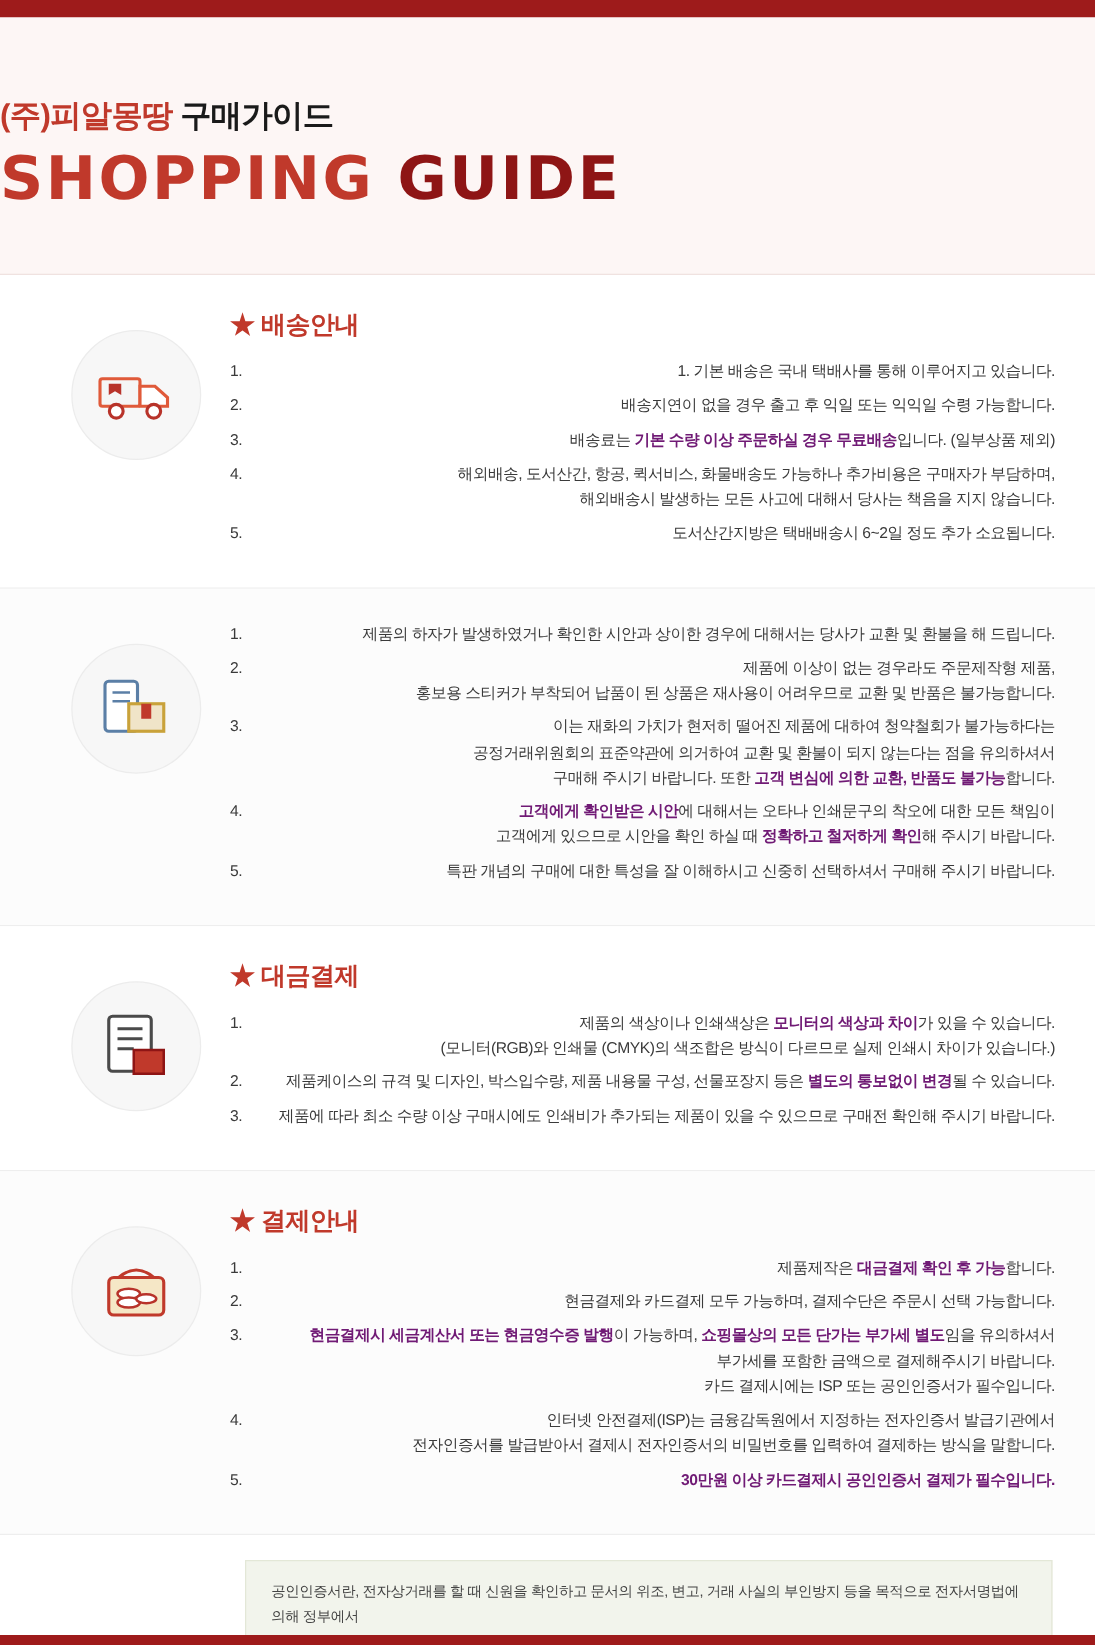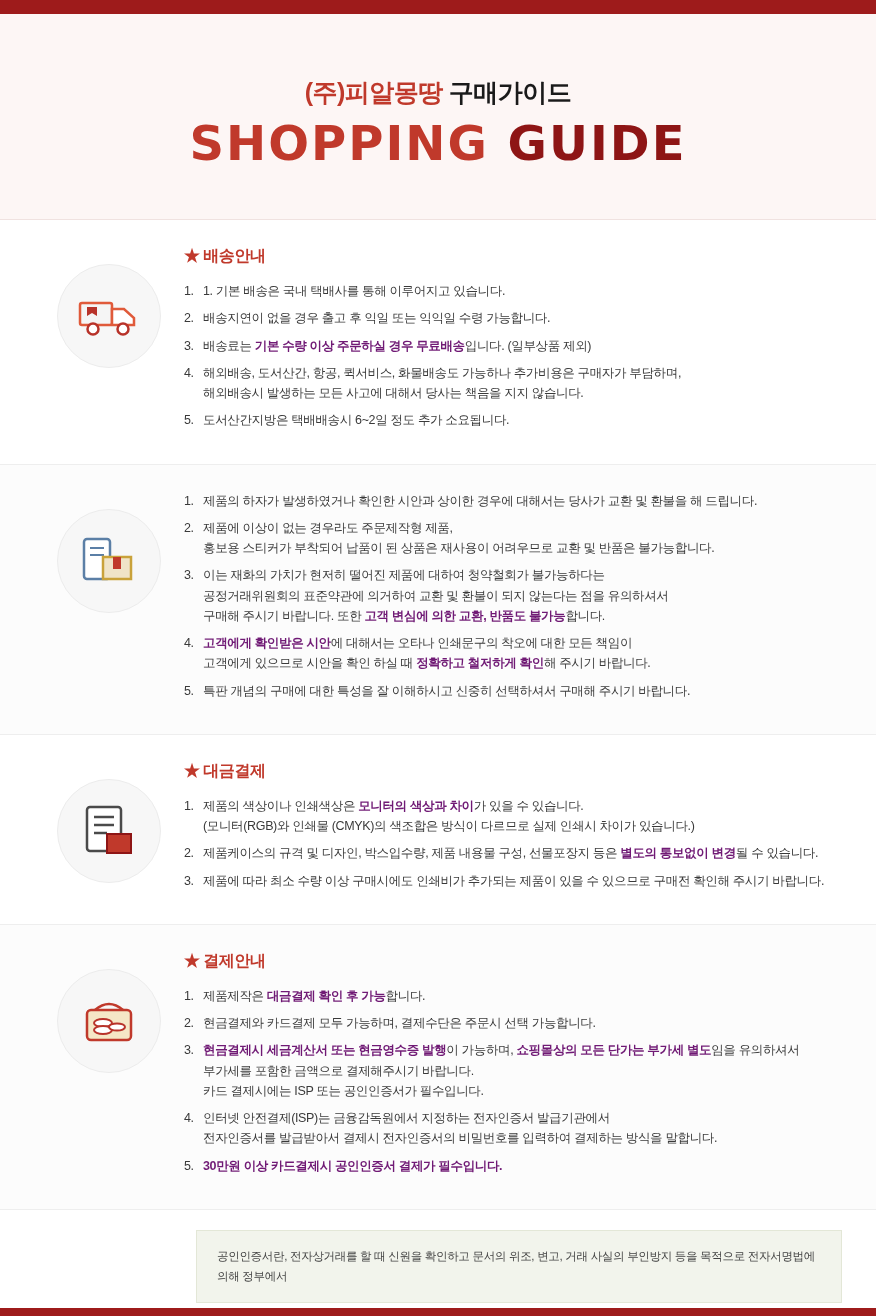--- a/index.html
+++ b/index.html
@@ -17,21 +17,21 @@
 
   
   .top-bar {
     height: 14px;
     background: #9e1b1b;
     width: 100%;
   }
   .header {
     background: #fdf6f5;
     padding: 62px 0 52px 0;
-    text-align: center;
+    text-align: left;
     border-bottom: 1px solid #f0e2e0;
     position: relative;
   }
   .header-sub {
     font-size: 25px;
     font-weight: bold;
     letter-spacing: -0.5px;
     margin-bottom: 10px;
   }
   .header-sub .brand { color: #c0392b; }
@@ -70,25 +70,24 @@
     background: #f7f7f7;
     border: 1px solid #ececec;
     display: flex;
     align-items: center;
     justify-content: center;
   }
   .body-col { flex: 1; padding-right: 10px; }
 
   .sec-title {
     color: #c0392b;
-    font-size: 16px;
+    font-size: 20px;
     font-weight: bold;
     margin: 0 0 14px 0;
     letter-spacing: -0.4px;
-    font-family: Liberation Serif, serif;
   }
 
   ol.items {
     margin: 0;
     padding: 0;
     list-style: none;
     counter-reset: item;
   }
   ol.items > li {
     position: relative;
@@ -100,21 +99,21 @@
     letter-spacing: -0.35px;
   }
   ol.items > li::before {
     counter-increment: item;
     content: counter(item) ".";
     position: absolute;
     left: 0;
     top: 0;
     color: #3a3a3a;
   }
-  ol.items > li .cont { display: block; }
+  ol.items > li .cont { display: block; text-align: right; }
   .hl { color: #701a75; font-weight: bold; }
 
   
   .note-wrap {
     padding: 20px 34px 26px 34px;
     background: #ffffff;
   }
   .note {
     margin-left: 162px;
     background: #f2f4ec;

